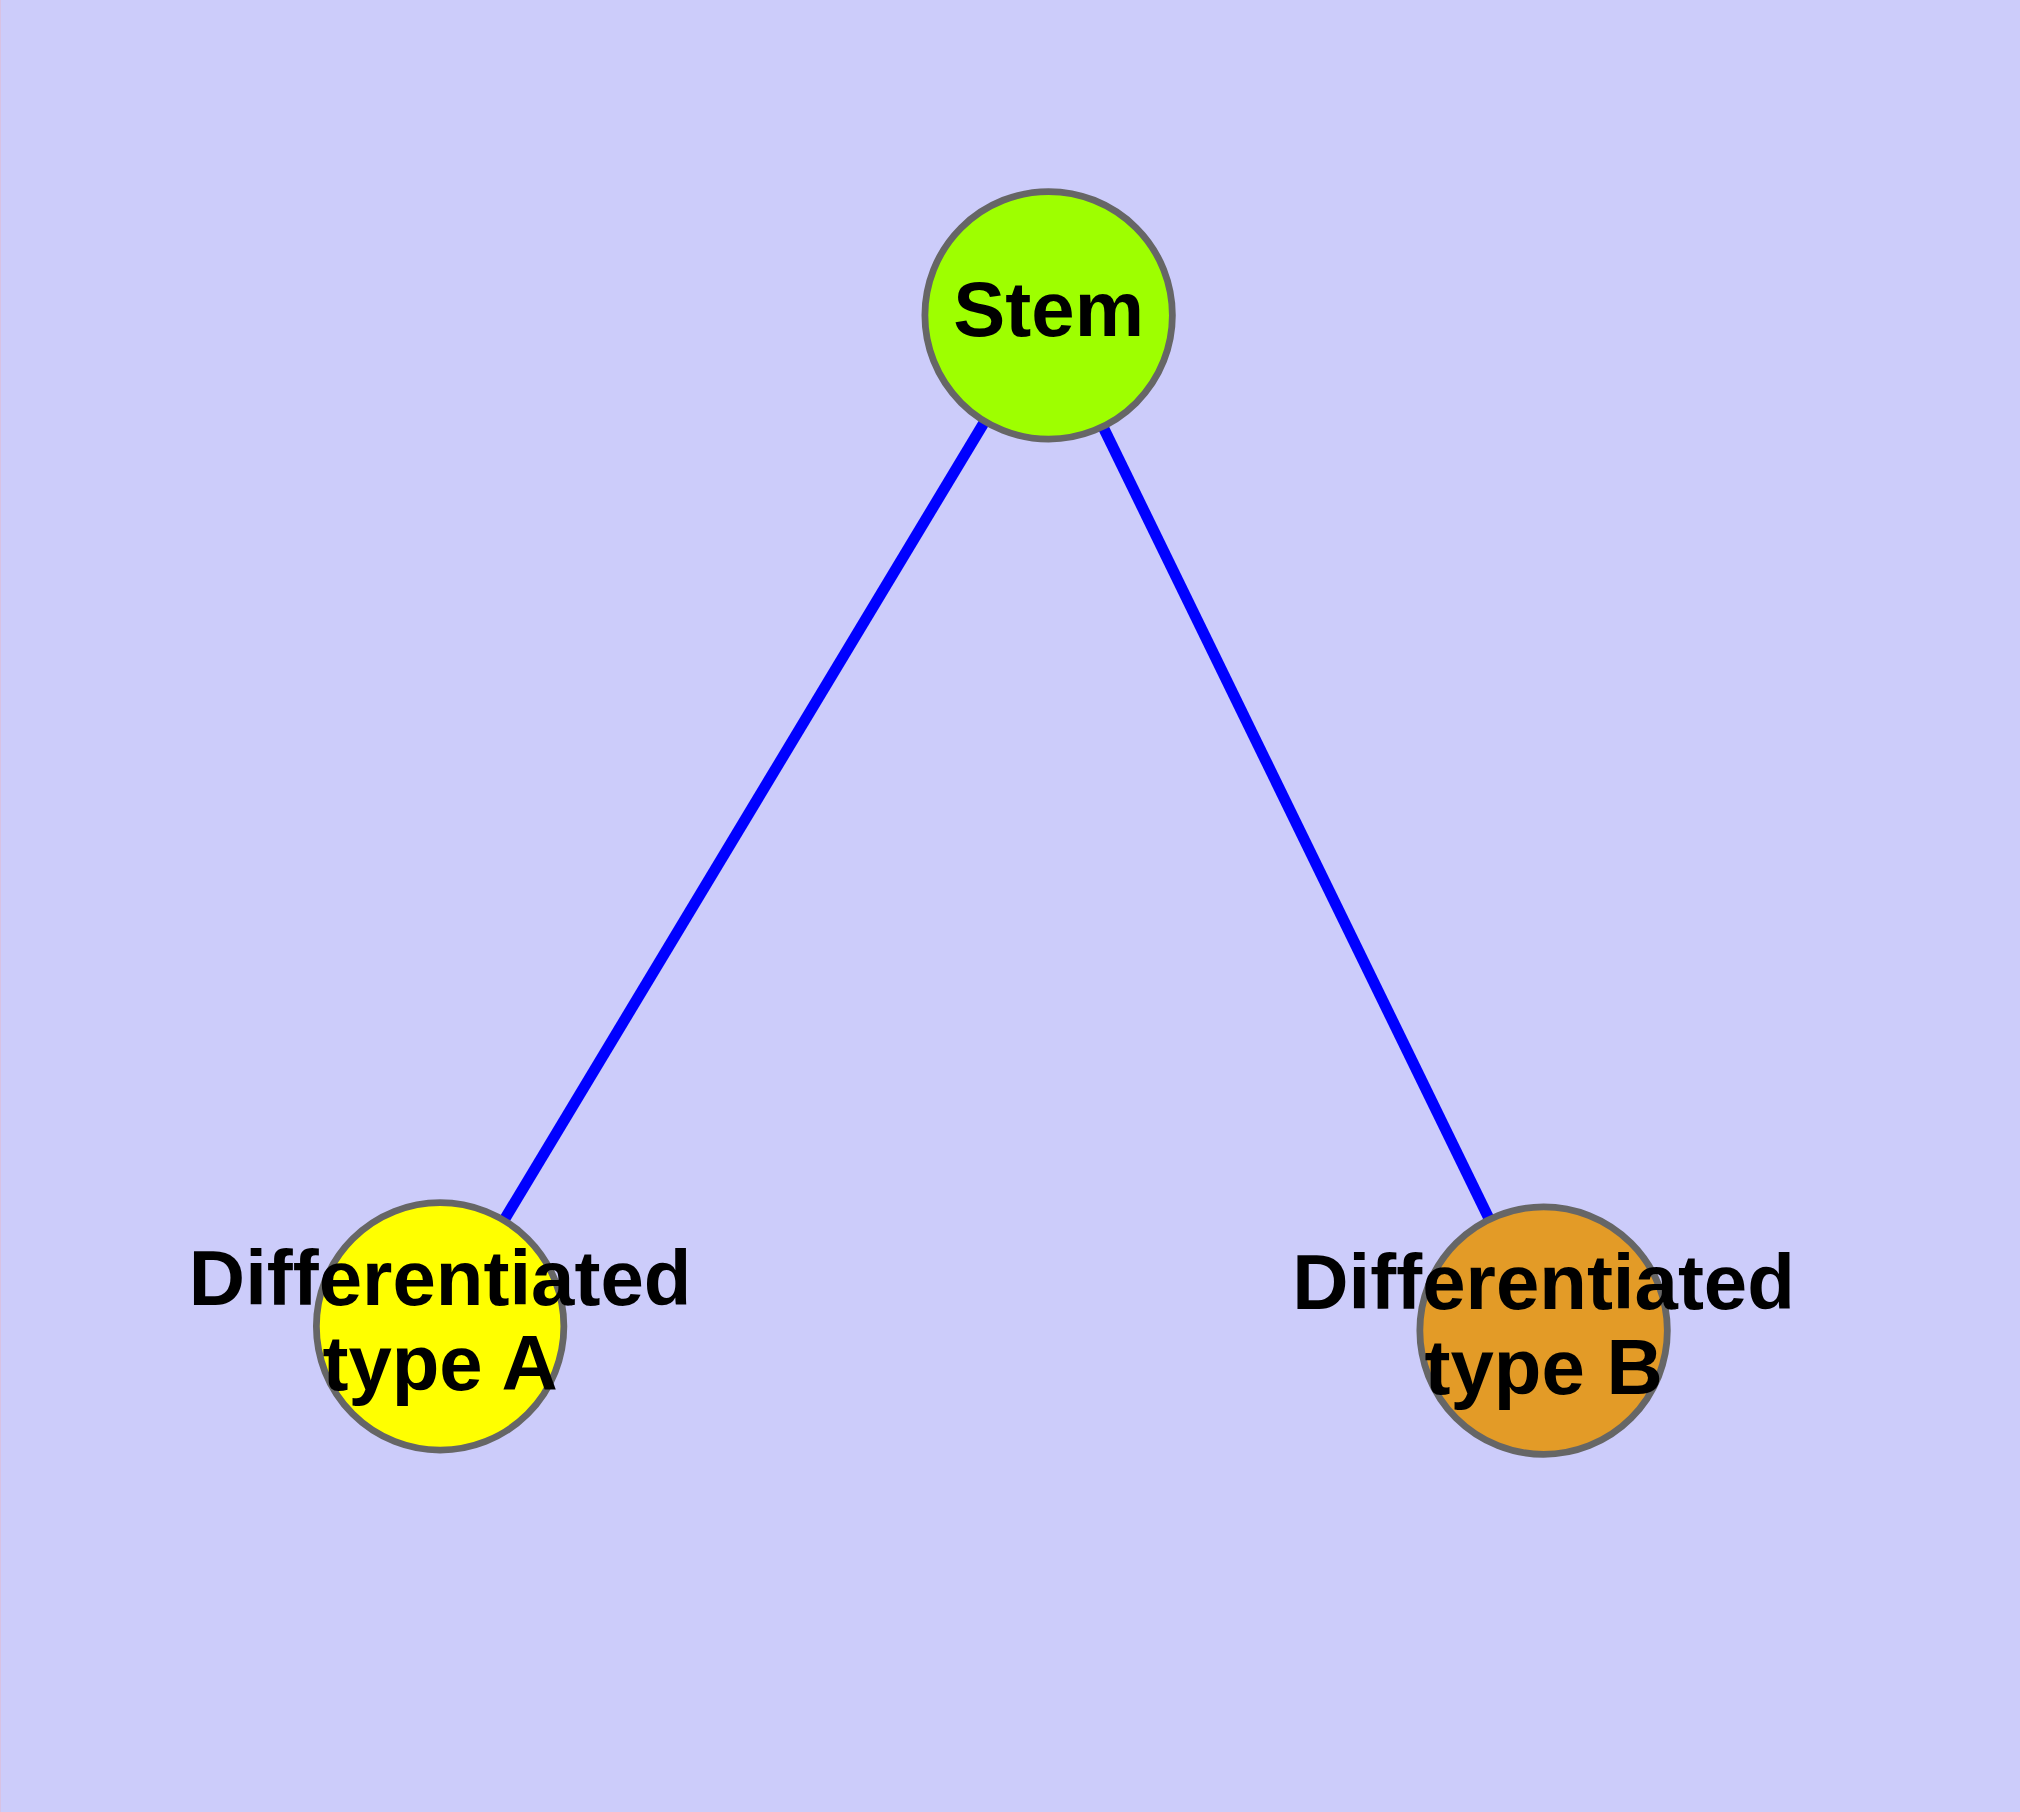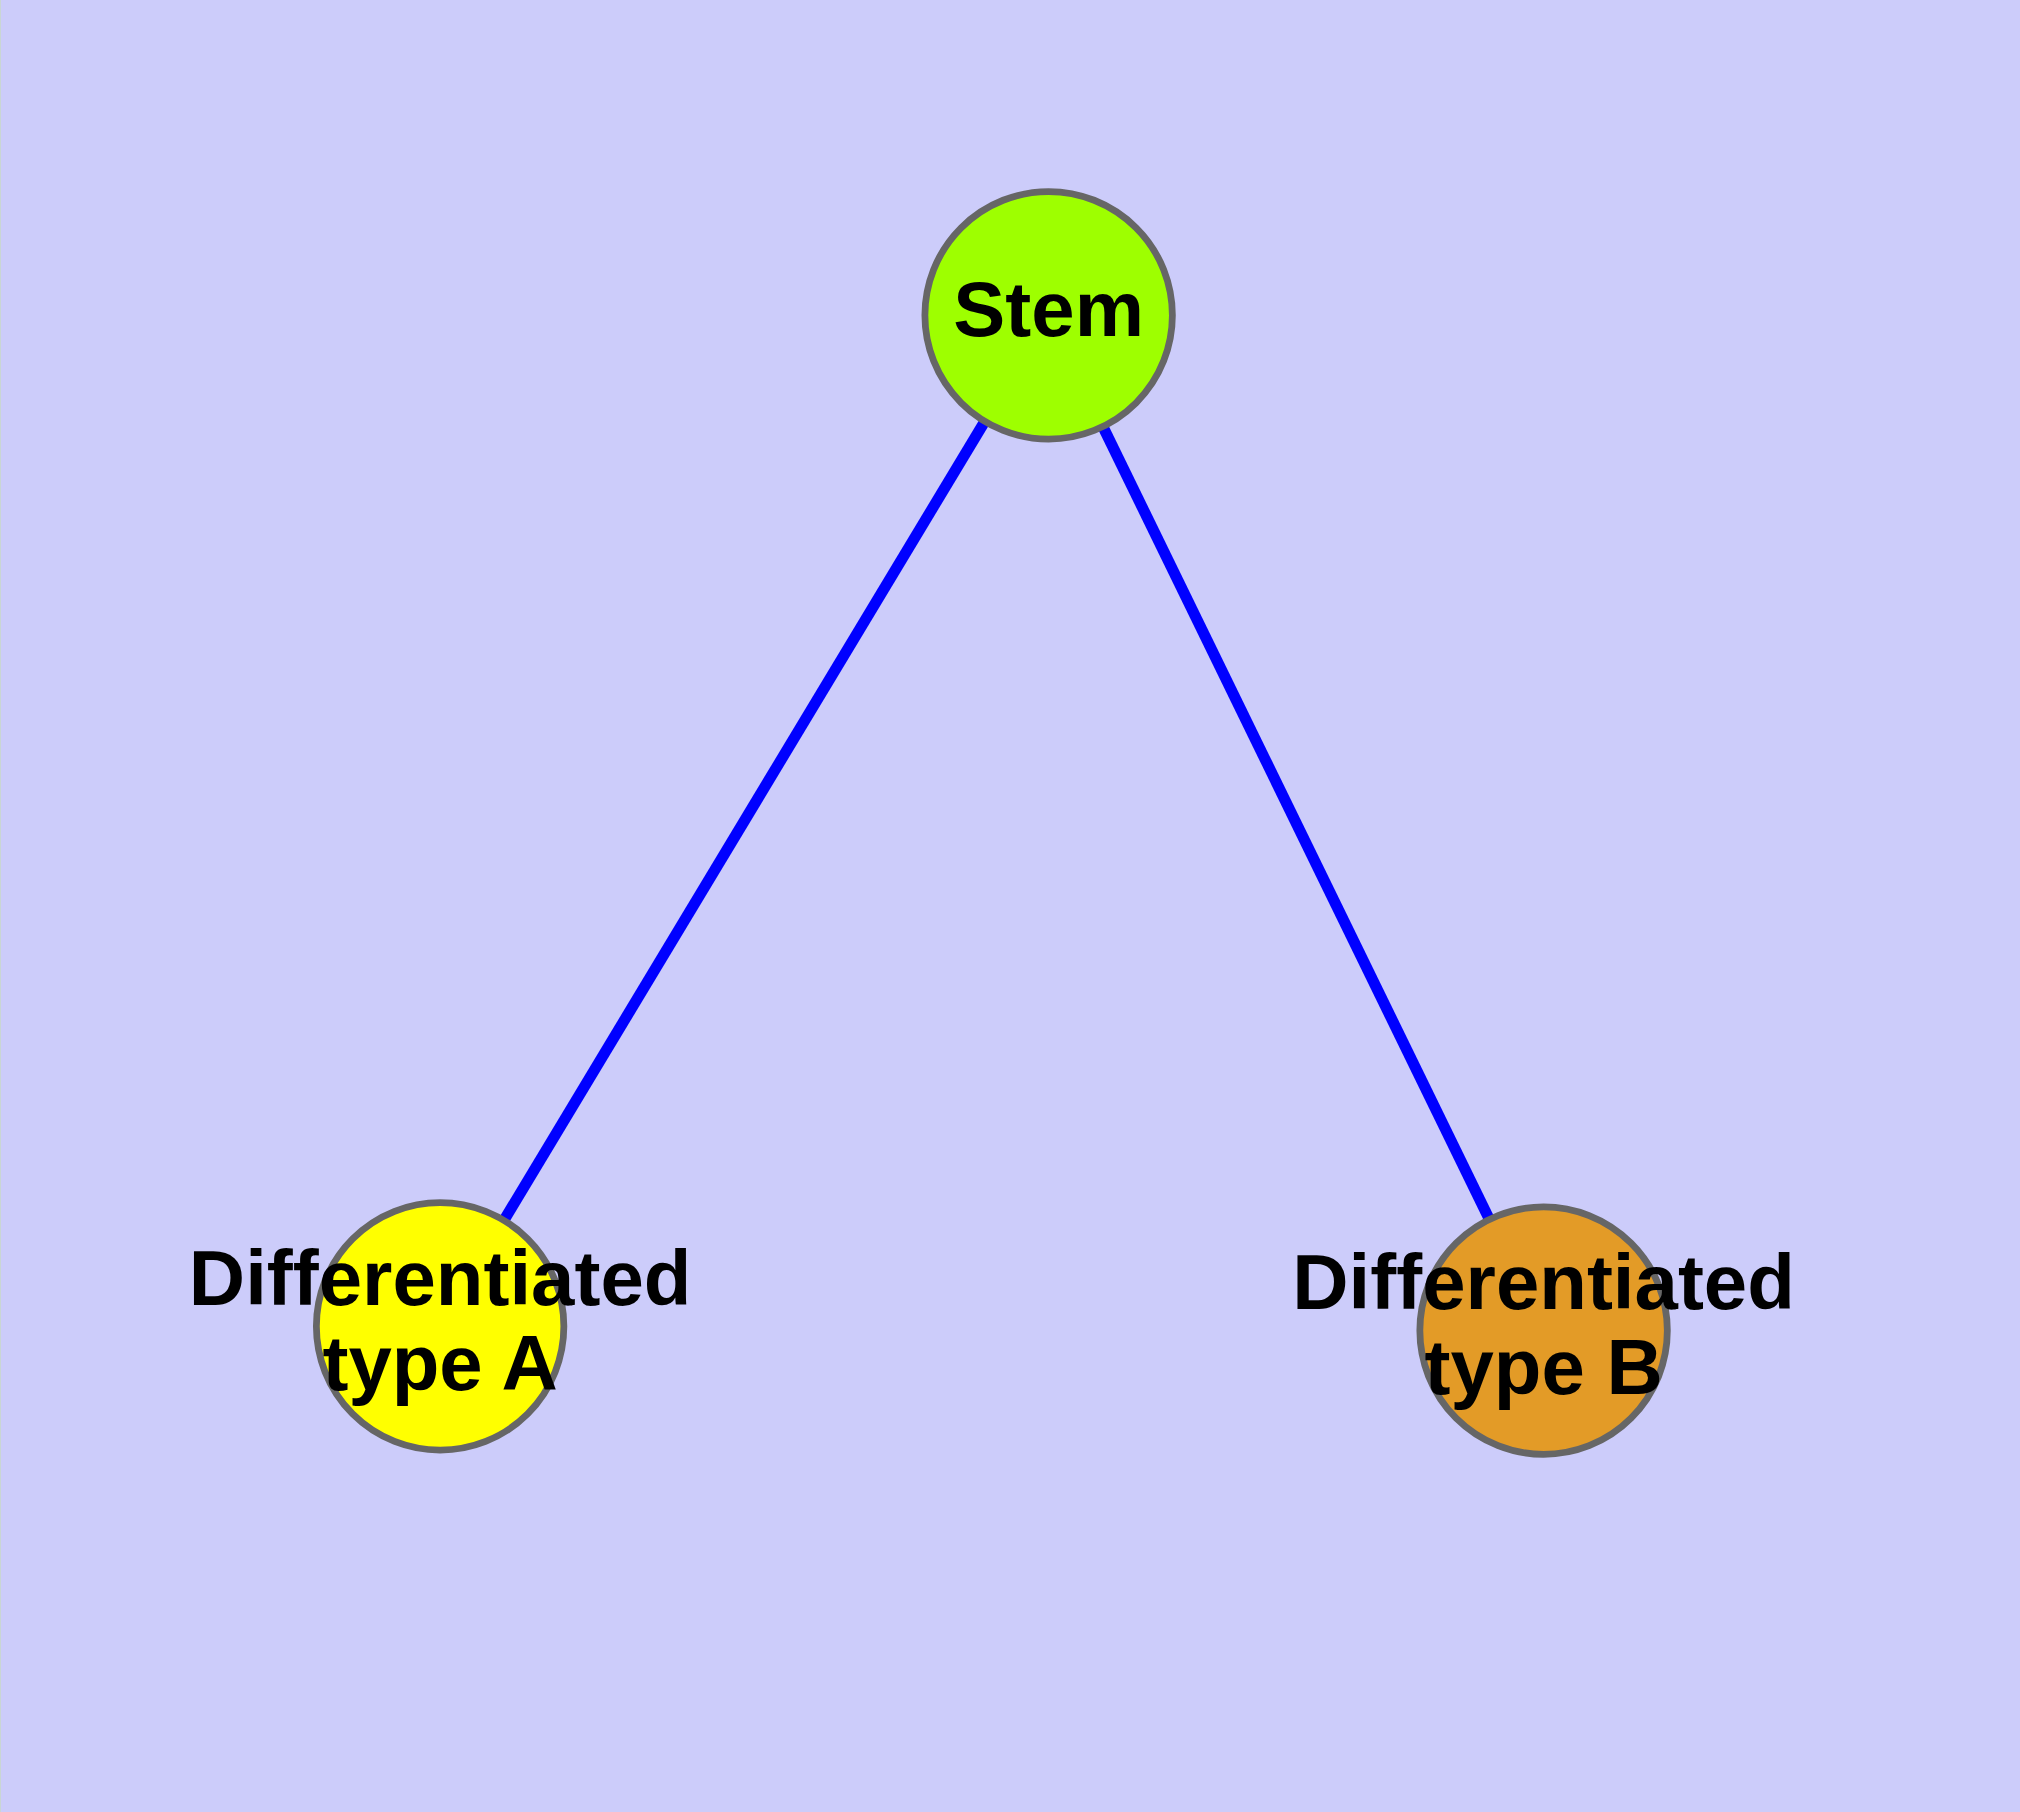--- a/index.html
+++ b/index.html
@@ -25,21 +25,21 @@
   .node-label {
     font-family: "Liberation Sans", sans-serif;
     font-weight: bold;
     fill: #000000;
     dominant-baseline: middle;
   }
 </style>
 </head>
 <body>
 
-<div id="canvas" style="background: #bef264;">
+<div id="canvas" style="background: #fca5a5;">
   <svg id="graph-svg" viewBox="0 0 2384 2138">
 
     <rect id="bg-rect" x="0" y="0" width="2384" height="2138" fill="#CCCCFA"></rect>
 
     <g id="edges-layer">
         <line x1="1162.7453842847394" y1="495.3784910143537" x2="593.2546157152607" y2="1441.6215089856462" stroke="#0000FF" stroke-width="13" stroke-linecap="butt"></line>
         <line x1="1300.0989411119585" y1="501.43926618514797" x2="1757.9010588880415" y2="1440.560733814852" stroke="#0000FF" stroke-width="13" stroke-linecap="butt"></line>
       </g>
     <g id="nodes-layer">
         <g>

